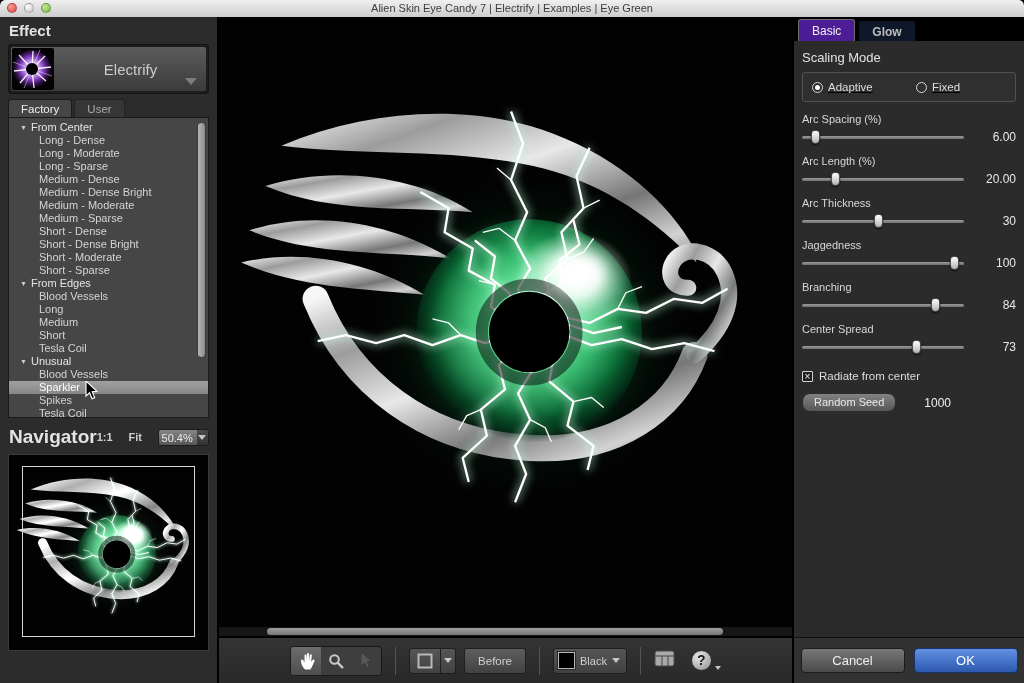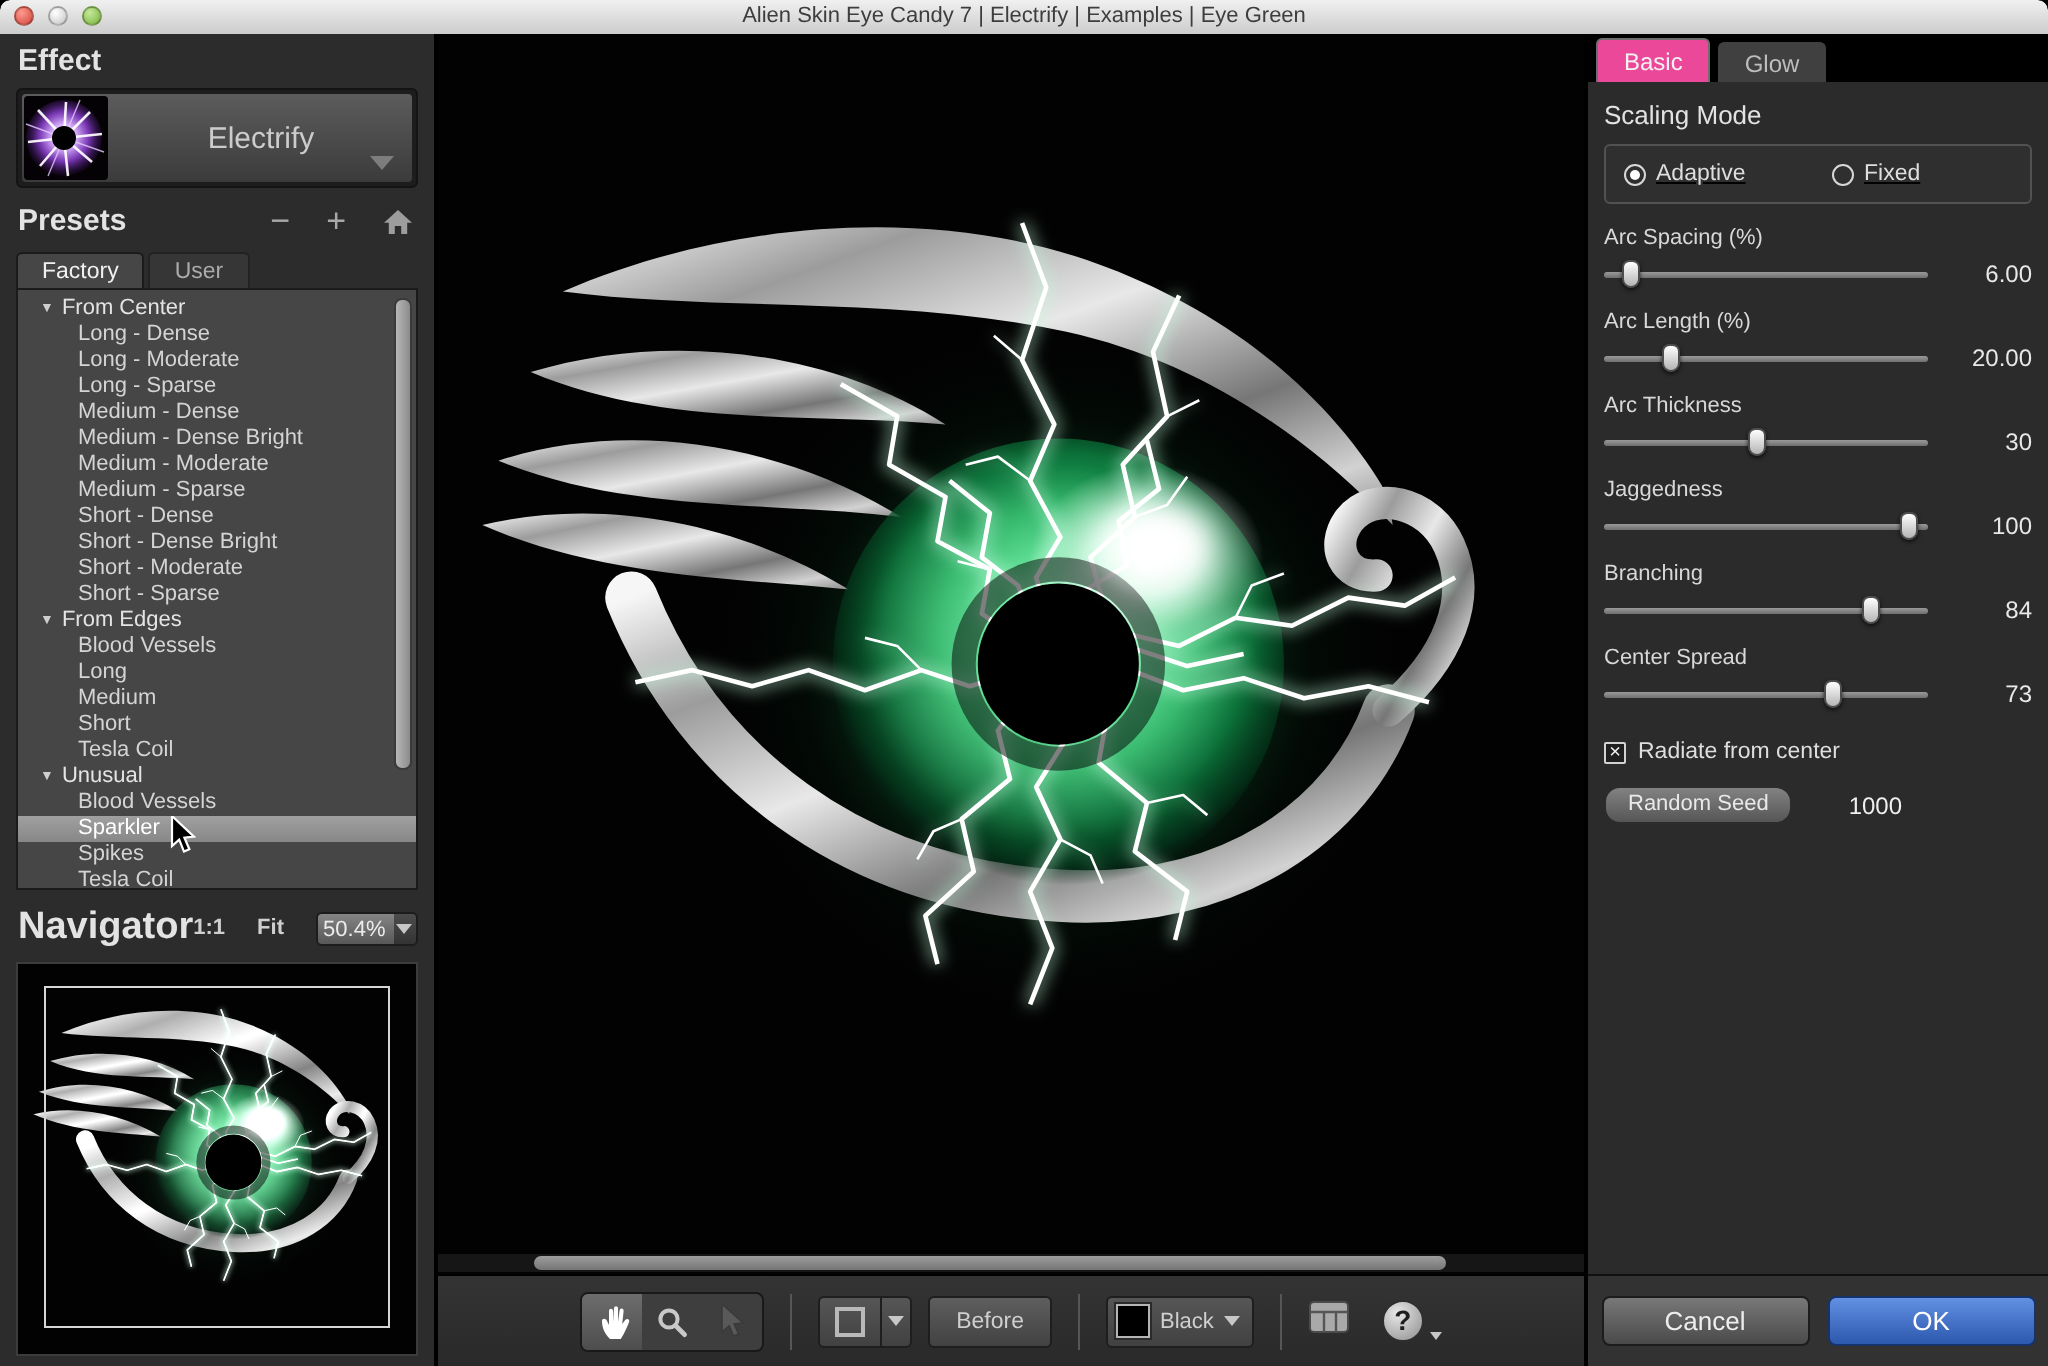--- a/index.html
+++ b/index.html
@@ -79,22 +79,22 @@
   .bglabel { color:#cfcfcf; font-size:11px; }
   .gridicon { margin-right:16px; }
   .helpwrap { display:flex; align-items:flex-end; }
   .helpbtn { width:21px; height:21px; border-radius:50%; background:radial-gradient(circle at 35% 30%, #e8e8e8, #8d8d8d); border:1px solid #2e2e2e; color:#1e1e1e; font-size:14px; font-weight:bold; text-align:center; line-height:19px; }
   .helparr { margin:0 0 1px 3px; border-left:3.5px solid transparent; border-right:3.5px solid transparent; border-top:4.5px solid #c7c7c7; width:0; height:0; }
 
   
   .right-col { width:232px; flex:none; border-left:2px solid #000; display:flex; flex-direction:column; background:#000; }
   .rtabs { height:24px; display:flex; align-items:flex-end; padding-left:4px; background:#000; }
   .rtab { font-size:12px; padding:4px 13px 3px; border-radius:3px 3px 0 0; }
-  .rtab.active { background:#ec4899; color:#f2f2f2; border:1px solid #6e6e6e; border-bottom:none; position:relative; z-index:2;margin-top:32px; }
-  .rtab.inactive { background:#404040; color:#bdbdbd; margin-left:4px; padding-bottom:2px; }
+  .rtab.active { background:#4c1d95; color:#f2f2f2; border:1px solid #6e6e6e; border-bottom:none; position:relative; z-index:2;margin-top:32px; }
+  .rtab.inactive { background:#0f172a; color:#bdbdbd; margin-left:4px; padding-bottom:2px;font-weight:bold; }
   .rpanel { flex:1; background:#2b2b2b; padding:7px 8px 0; overflow:hidden; }
   .rhead { color:#e2e2e2; font-size:13px; margin:2px 0 7px; }
   .radiobox { display:flex; align-items:center; height:30px; border:1px solid #525252; border-radius:3px; background:#2f2f2f;text-decoration:underline; }
   .radio-opt { display:flex; align-items:center; gap:5px; }
   .radio-opt.first { margin-left:9px; width:104px; }
   .rdot { width:11px; height:11px; border-radius:50%; border:1.5px solid #d8d8d8; position:relative; flex:none; }
   .rdot.on::after { content:""; position:absolute; left:2px; top:2px; width:5px; height:5px; border-radius:50%; background:#fff; }
   .rlabel { color:#dedede; font-size:11.5px; }
 
   .slider-block { margin-top:11px; }
@@ -166,30 +166,20 @@
                   <path d="M20 21 L1 14"></path>
               </g>
               <circle cx="20" cy="21" r="6" fill="#000"></circle>
             </svg>
           </div>
           <div class="effect-label">Electrify</div>
           <div class="chev"></div>
         </div>
       </div>
 
-      <div class="presets-head">
-        <div class="sh">Presets</div>
-        <div class="tinybtn">−</div>
-        <div class="tinybtn">+</div>
-        <div class="homebtn">
-          <svg width="14" height="12" viewBox="0 0 14 12">
-            <path d="M7 0 L14 6.4 L11.6 6.4 L11.6 12 L8.6 12 L8.6 8 L5.4 8 L5.4 12 L2.4 12 L2.4 6.4 L0 6.4 Z" fill="#9d9d9d"></path>
-          </svg>
-        </div>
-      </div>
 
       <div class="ptabs">
         <div class="ptab active">Factory</div>
         <div class="ptab inactive">User</div>
       </div>
 
       <div class="plist">
         <div class="prow group"><span class="tri">▼</span><span>From Center</span></div>
         <div class="prow item"><span>Long - Dense</span></div>
         <div class="prow item"><span>Long - Moderate</span></div>

